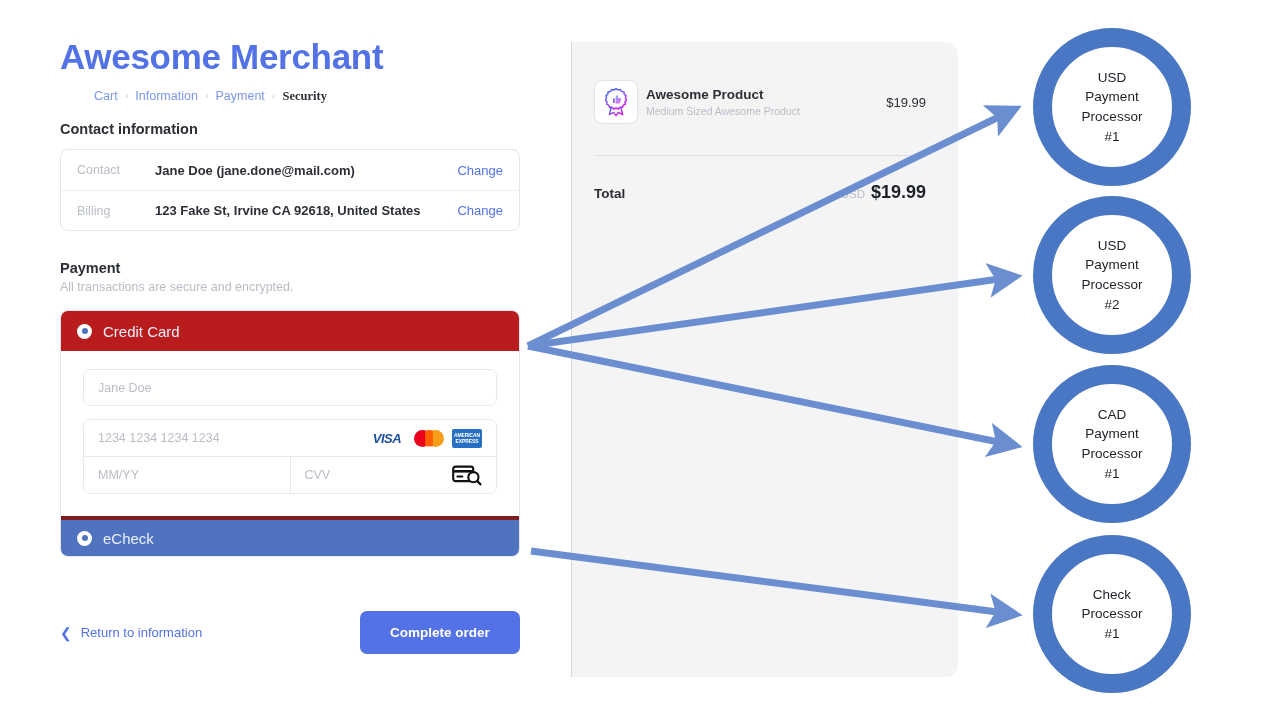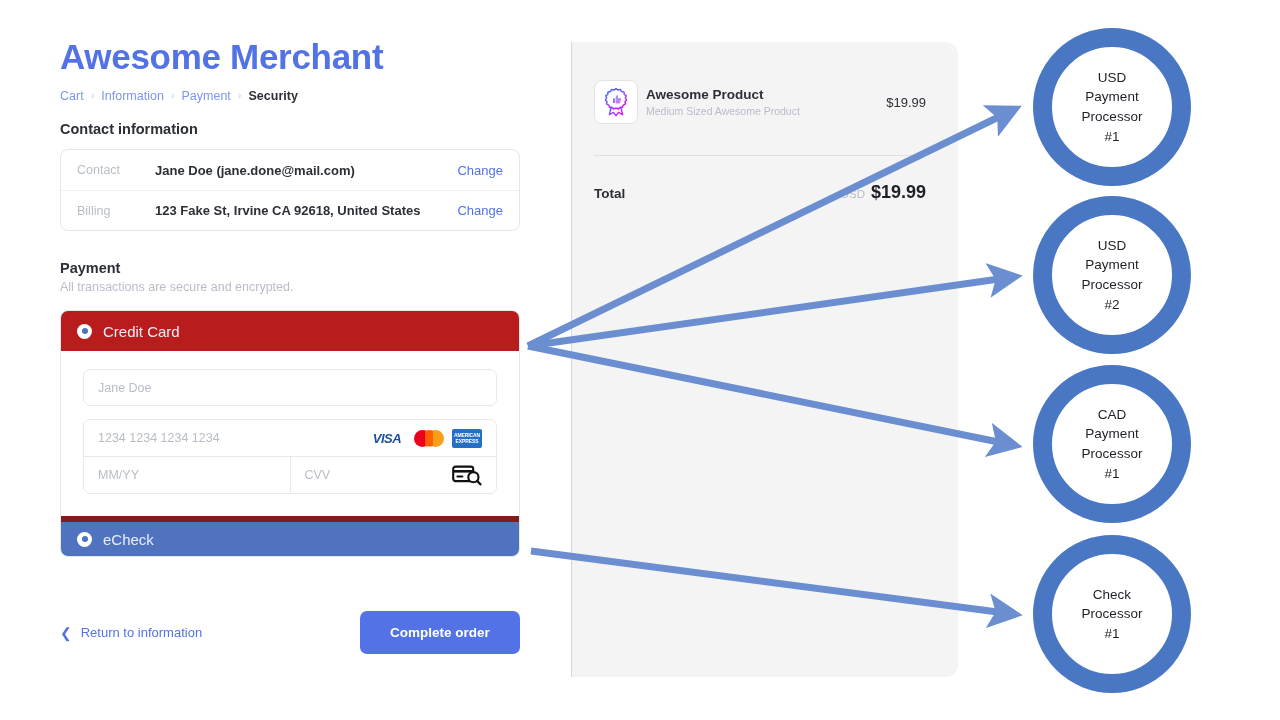--- a/index.html
+++ b/index.html
@@ -15,24 +15,24 @@
   
   .checkout { position: absolute; left: 60px; top: 38px; width: 460px; }
 
   .brand {
     font-size: 35px; font-weight: 700; color: #5272e6;
     letter-spacing: -0.3px; line-height: 1.1;
   }
 
   .breadcrumb {
     margin-top: 13px; display: flex; align-items: center; gap: 7px;
-    font-size: 12.5px; line-height: 1;
+    font-size: 12.5px; line-height: 1; margin-left: 34px;
   }
   .crumb { color: #7b96f0; }
-  .crumb.current { color: #2d3038; font-weight: 700; }
+  .crumb.current { color: #2d3038; font-weight: 700; font-family: Liberation Serif, serif; }
   .crumb-sep { color: #c2cdf4; font-size: 11px; }
 
   .section-title {
     margin-top: 19px; font-size: 14.5px; font-weight: 700; color: #2c2f36;
   }
 
   .card-box {
     margin-top: 12px; border: 1px solid #e3e6ec; border-radius: 8px;
     background: #fff;
   }
@@ -95,21 +95,21 @@
   .mc .m { left: 6.5px; width: 17px; background: #ff5f00; clip-path: inset(0 27% 0 27%); }
   .amex {
     width: 30px; height: 19px; background: #2670c3; border-radius: 2px;
     display: flex; flex-direction: column; align-items: center; justify-content: center;
     color: #fff; font-size: 5px; font-weight: 700; line-height: 1.25; letter-spacing: -0.1px;
   }
   .cvvicon { margin-left: auto; display: flex; }
 
   .method-foot {
     background: #5073c0; height: 40px; display: flex; align-items: center;
-    padding: 0 16px; gap: 11px; cursor: pointer; border-top: 6px solid #7f1d1d;
+    padding: 0 16px; gap: 11px; cursor: pointer; border-top: 4px solid #7f1d1d;
   }
 
   .actions {
     margin-top: 54px; display: flex; align-items: center; justify-content: space-between;
   }
   .return-link {
     display: flex; align-items: center; gap: 9px; color: #5272e6;
     font-size: 13px; cursor: pointer;
   }
   .chev { font-size: 14px; color: #5272e6; }

